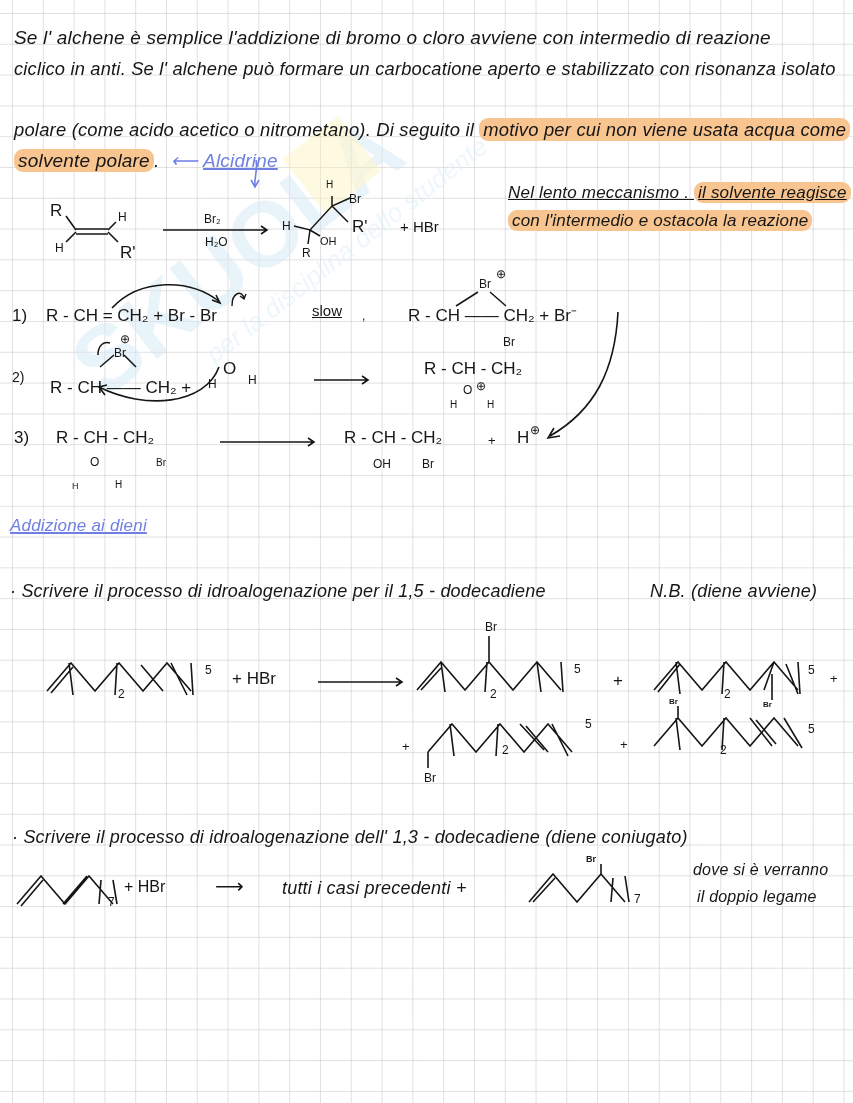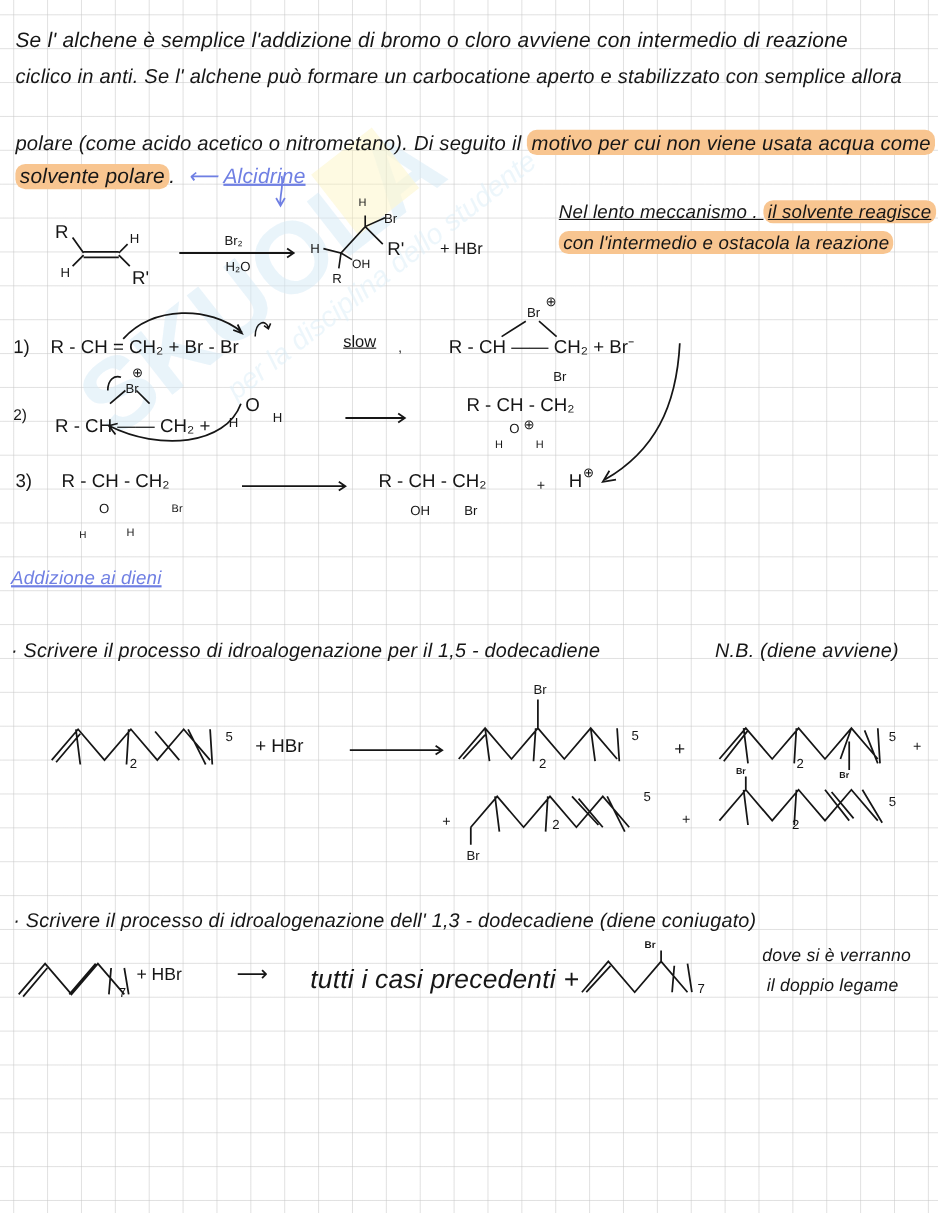--- a/index.html
+++ b/index.html
@@ -33,21 +33,21 @@
     <g transform="rotate(-38 190 150)" fill="#cfe6f5" opacity="0.9">
       <text x="10" y="175" font-family="Liberation Sans, sans-serif" font-weight="bold" font-size="92" fill="#d4e9f6">SKUOLA</text>
       <text x="120" y="215" font-family="Liberation Sans, sans-serif" font-size="26" fill="#dbeef8" font-style="italic">per la disciplina dello studente</text>
     </g>
     <g transform="rotate(-38 190 150)">
       <rect x="300" y="95" width="70" height="70" fill="#fbf1b3" opacity="0.7"></rect>
     </g>
   </svg>
 
   <div class="hw" style="left:14px;top:28px;">Se l' alchene è semplice l'addizione di bromo o cloro avviene con intermedio di reazione</div>
-  <div class="hw" style="left:14px;top:60px;font-size:18.3px;">ciclico in anti. Se l' alchene può formare un carbocatione aperto e stabilizzato con semplice allora</div>
+  <div class="hw" style="left:14px;top:60px;font-size:18.3px;">ciclico in anti. Se l' alchene può formare un carbocatione aperto e stabilizzato con risonanza isolato</div>
   <div class="hw" style="left:14px;top:121px;font-size:18.4px;">
     <span>polare (come acido acetico o nitrometano). Di seguito il</span>
     <span class="hl">motivo per cui non viene usata acqua come</span>
   </div>
   <div class="hw" style="left:14px;top:151px;">
     <span class="hl">solvente polare</span><span>.</span>
     <span class="blue" style="margin-left:6px;">⟵</span>
     <span class="blue uline">Alcidrine</span>
   </div>
   <svg style="left:250px;top:160px;" width="12" height="30">
@@ -199,21 +199,21 @@
   <span class="chem sm" style="left:720px;top:744px;">2</span>
   <span class="chem sm" style="left:808px;top:723px;">5</span>
 
   <div class="hw" style="left:12px;top:828px;font-size:18px;">· Scrivere il processo di idroalogenazione dell' 1,3 - dodecadiene (diene coniugato)</div>
   <svg style="left:15px;top:868px;" width="130" height="40">
     <path d="M2 36 L26 8 L50 36 L74 8 L98 36 M6 38 L28 12 M48 36 L72 8 M86 12 L84 36 M98 12 L102 36" stroke="#161616" stroke-width="1.6" fill="none"></path>
   </svg>
   <span class="chem sm" style="left:108px;top:896px;">7</span>
   <span class="chem" style="left:124px;top:879px;font-size:16px;">+ HBr</span>
   <span class="chem" style="left:215px;top:876px;font-size:20px;">⟶</span>
-  <span class="hw" style="left:282px;top:879px;font-size:24px;text-align:right;">tutti i casi precedenti  +</span>
+  <span class="hw" style="left:282px;top:879px;font-size:18px;text-align:right;">tutti i casi precedenti  +</span>
   <svg style="left:527px;top:858px;" width="130" height="50">
     <path d="M2 44 L26 16 L50 44 L74 16 L98 44 M6 44 L28 20 M74 16 L74 6 M86 20 L84 44 M98 18 L102 44" stroke="#161616" stroke-width="1.6" fill="none"></path>
   </svg>
   <span class="chem" style="left:586px;top:855px;font-size:9px;font-weight:bold;">Br</span>
   <span class="chem sm" style="left:634px;top:893px;">7</span>
   <div class="hw" style="left:693px;top:862px;font-size:16px;">dove si è verranno</div>
   <div class="hw" style="left:697px;top:889px;font-size:16px;">il doppio legame</div>
 
 </div>
 

